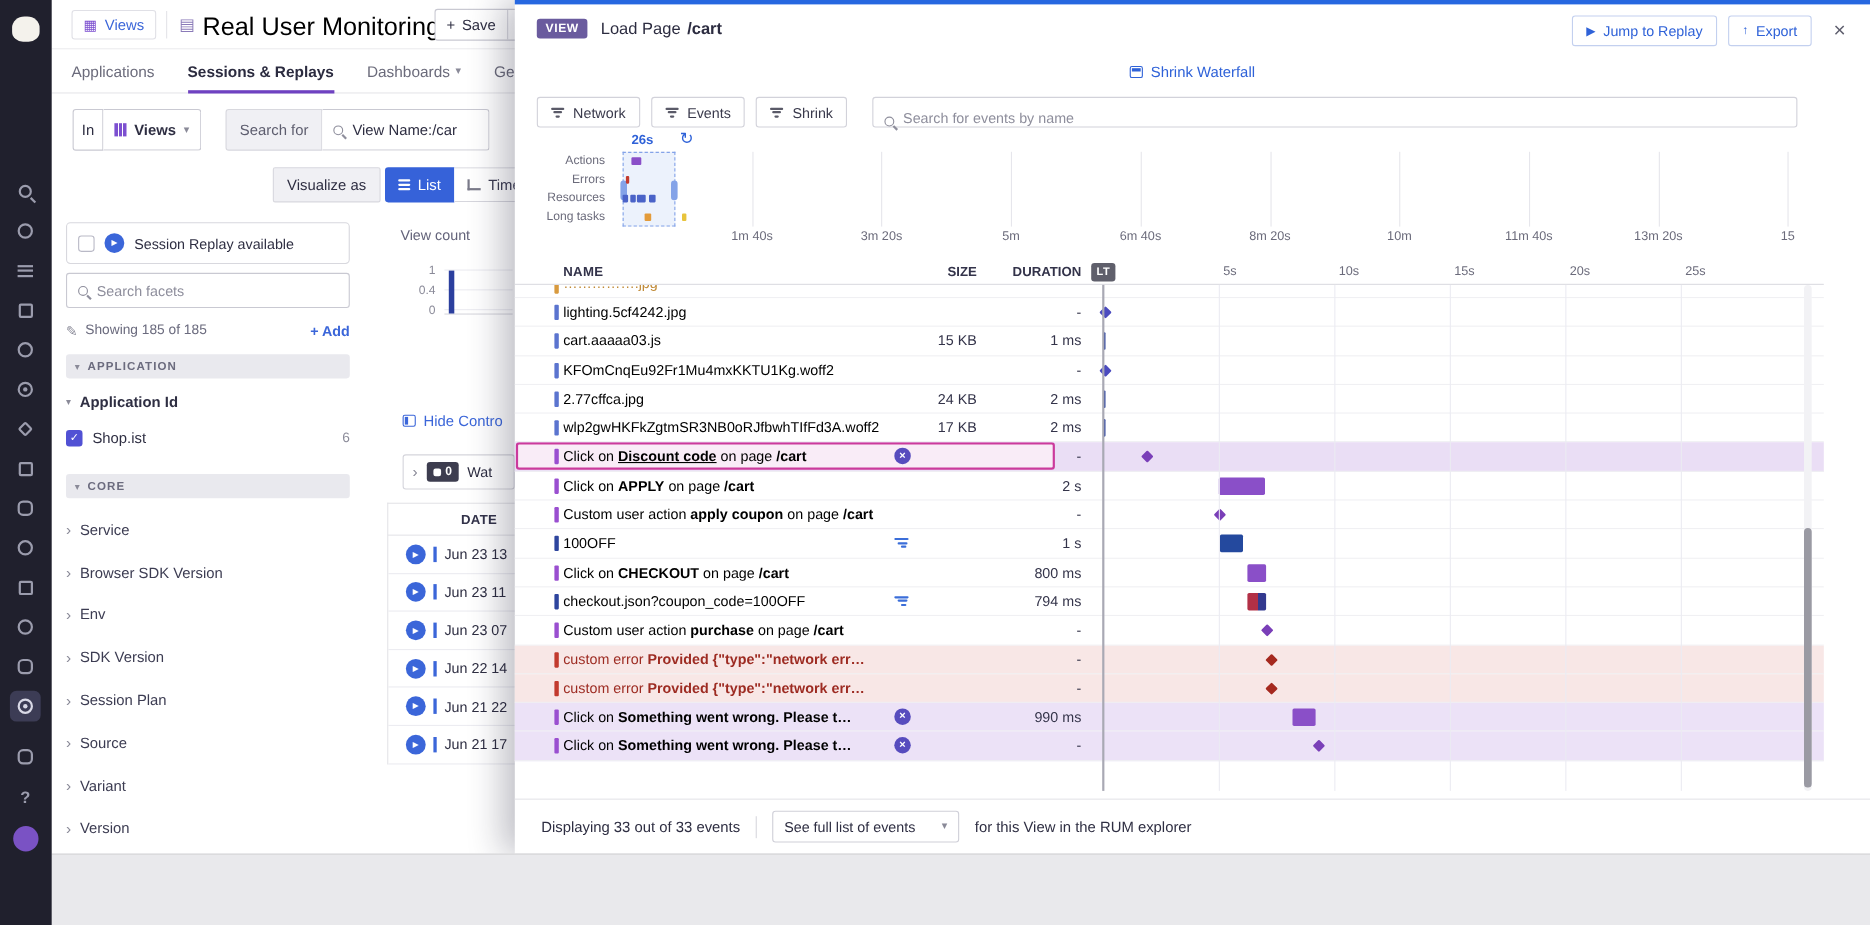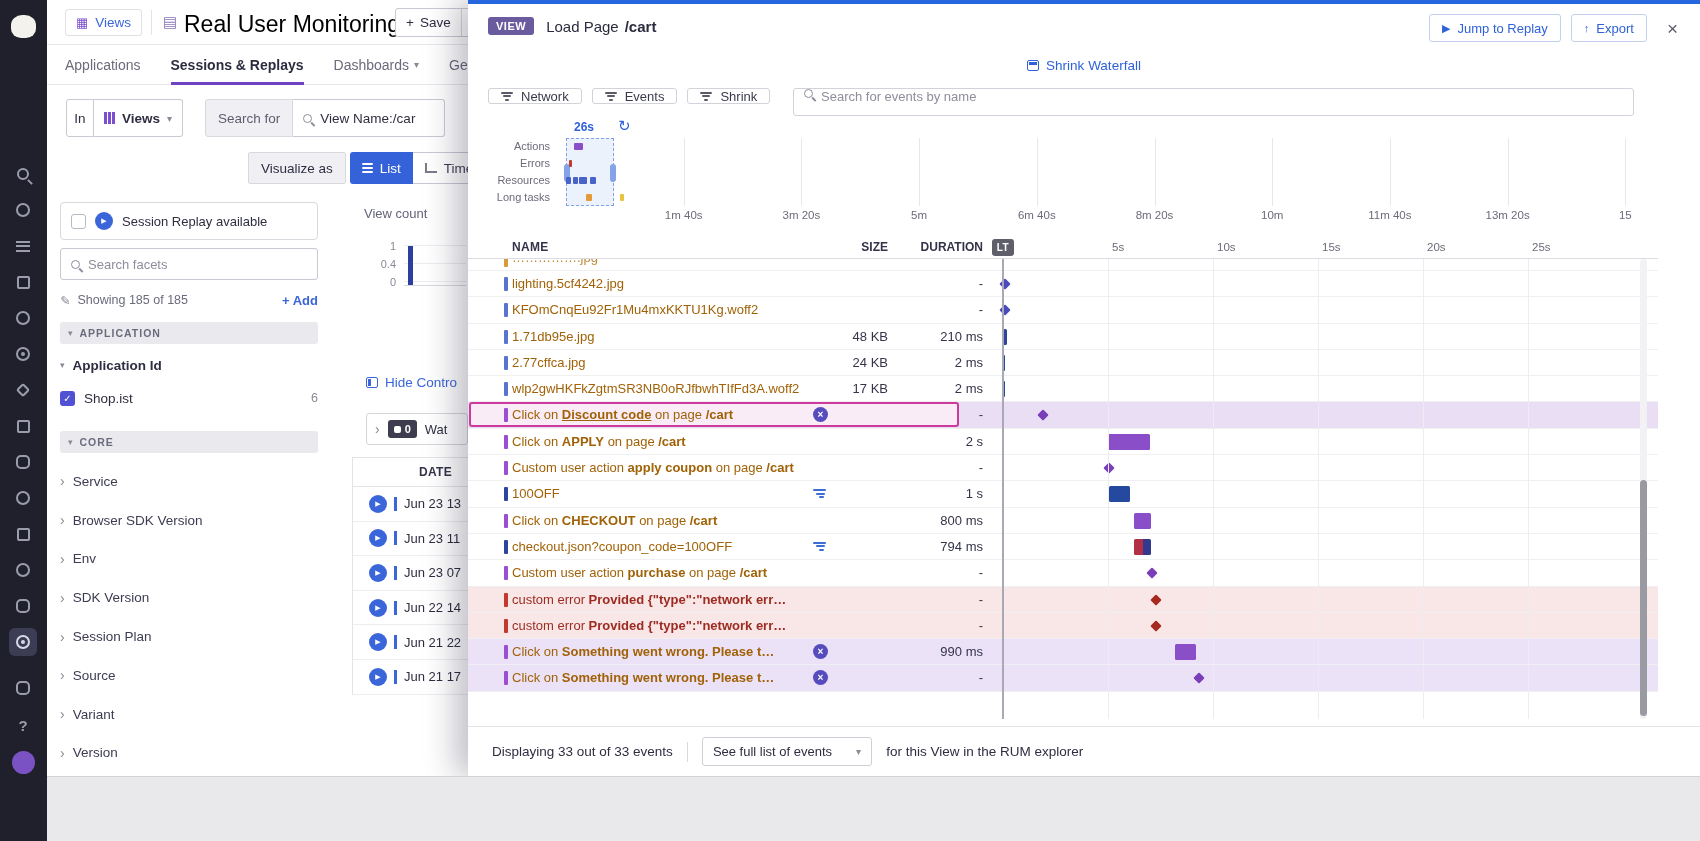--- a/index.html
+++ b/index.html
@@ -109,26 +109,26 @@
 .ptitle{font-size:15px;color:#2c2c40;display:flex;gap:6px}
 .ph-right{position:absolute;right:22px;top:14px;display:flex;gap:10px;align-items:center}
 .pbtn{height:28px;border:1px solid #c3d0ef;border-radius:3px;background:#fff;color:#2f62d8;font-size:13px;display:flex;align-items:center;gap:7px;padding:0 12px}
 .bic{font-size:11px}
 .pclose{margin-left:10px;color:#5f5f6e;font-size:19px;line-height:1}
 #shrink-row{position:absolute;left:0;right:0;top:58px;text-align:center}
 .shrink-link{display:inline-flex;align-items:center;gap:7px;color:#2f62d8;font-size:13.5px}
 .shrink-ic{width:12px;height:11px;border:1.5px solid #2f62d8;border-radius:2px;position:relative}
 .shrink-ic::after{content:"";position:absolute;left:1px;right:1px;top:1px;height:3px;background:#2f62d8}
 #filters{position:absolute;left:20px;top:88px;display:flex;gap:10px}
-.fbtn{height:16px;border:1px solid #d2d2da;border-radius:3px;background:#fff;display:flex;align-items:center;gap:8px;padding:0 12px;font-size:13px;color:#3a3a4c}
+.fbtn{height:28px;border:1px solid #d2d2da;border-radius:3px;background:#fff;display:flex;align-items:center;gap:8px;padding:0 12px;font-size:13px;color:#3a3a4c}
 .f-ic i{display:block;height:2px;background:#5a5a68;border-radius:1px;margin:1.5px 0}
 .f-ic i:nth-child(1){width:12px}
 .f-ic i:nth-child(2){width:8px;margin-left:2px}
 .f-ic i:nth-child(3){width:4px;margin-left:4px}
-#panel-search{position:absolute;left:325px;top:88px;width:841px;height:28px;border:1px solid #d2d2da;border-radius:3px;display:flex;align-items:flex-start;gap:8px;padding:0 10px;color:#8e8e9c}
+#panel-search{position:absolute;left:325px;top:88px;width:841px;height:28px;border:1px solid #d2d2da;border-radius:3px;display:flex;align-items:flex-end;gap:8px;padding:0 10px;color:#8e8e9c}
 #mm-time{position:absolute;left:106px;top:120px;color:#2f62d8;font-size:12px;font-weight:bold}
 #mm-refresh{position:absolute;left:150px;top:117px;color:#2f62d8;font-size:15px}
 #mm-labels{position:absolute;left:0;top:138px;width:92px}
 .mml{height:17px;line-height:17px;text-align:right;padding-right:10px;font-size:11px;color:#6b6b7b}
 #mm-plot{position:absolute;left:98px;top:138px;width:1060px;height:68px}
 .mmgl{position:absolute;top:0;bottom:0;width:1px;background:#e6e6ec}
 .mmark{position:absolute;height:7px;border-radius:1px}
 #mm-sel{position:absolute;left:0;top:0;width:48px;height:68px;border:1px dashed #84a3e8;background:rgba(72,126,226,.10)}
 #mm-sel::before,#mm-sel::after{content:"";position:absolute;top:25px;width:6px;height:18px;background:#84a3e8;border-radius:3px}
 #mm-sel::before{left:-3px}
@@ -143,21 +143,21 @@
 .hdur{position:absolute;left:430px;width:85px;top:4px;text-align:right;font-size:12px;font-weight:bold;color:#33334a}
 .lt{position:absolute;left:524px;top:3px;width:22px;height:17px;background:#5f5f6b;border-radius:3px;color:#fff;font-size:10px;font-weight:bold;text-align:center;line-height:17px;letter-spacing:.5px}
 .tick{position:absolute;top:5px;font-size:11.5px;color:#6b6b7b}
 #wf-body{position:absolute;left:0;top:259px;width:1190px;height:460px}
 #wf-rows{position:absolute;left:0;top:0;right:0}
 .trow{position:relative;height:26.3px;border-bottom:1px solid #f0f0f3;overflow:hidden}
 .trow.partial{height:12px}
 .trow.partial .rname{top:-9px}
 .trow.partial .stripe{top:-4px;height:12px}
 .stripe{position:absolute;left:36px;top:6px;width:4px;height:14px;border-radius:1px}
-.rname{position:absolute;left:44px;top:5px;width:296px;white-space:nowrap;overflow:hidden;text-overflow:ellipsis;font-size:13px;color:#a16207}
+.rname{position:absolute;left:44px;top:5px;width:296px;white-space:nowrap;overflow:hidden;text-overflow:ellipsis;font-size:13px;color:#000000}
 .rname.errtext{width:332px;color:#9d2b22}
 .erric{position:absolute;left:345px;top:5px;width:15px;height:15px;border-radius:50%;background:#574cbe;color:#fff;font-size:10px;line-height:15px;text-align:center;font-weight:bold}
 .listic{position:absolute;left:345px;top:8px;width:16px;height:11px}
 .listic i{display:block;height:2px;background:#3b6ed9;border-radius:1px;margin-bottom:1.5px}
 .listic i:nth-child(1){width:13px}
 .listic i:nth-child(2){width:9px;margin-left:3px}
 .listic i:nth-child(3){width:5px;margin-left:6px}
 .rsize{position:absolute;left:352px;width:68px;top:5px;text-align:right;font-size:13px;color:#34344a}
 .rdur{position:absolute;left:430px;width:85px;top:5px;text-align:right;font-size:13px;color:#34344a}
 .hl{position:absolute;left:1px;top:0;width:490px;height:25px;border:2px solid #cb3a9c;border-radius:3px;background:#f9ecf7}
@@ -541,31 +541,31 @@
         </div>
         <div class="trow">
           <span class="stripe" style="background: rgb(91, 116, 207);"></span>
           <div class="rname"><span>lighting.5cf4242.jpg</span></div>
           <div class="rsize"></div>
           <div class="rdur">-</div>
           <div class="dia" style="left: 533.1px; background: rgb(75, 75, 191);"></div>
         </div>
         <div class="trow">
           <span class="stripe" style="background: rgb(91, 116, 207);"></span>
+          <div class="rname"><span>cart.aaaaa03.js</span></div>
+          <div class="rsize">15 KB</div>
+          <div class="rdur">1 ms</div>
+          <div class="wbar" style="left: 535px; width: 2px; background: rgb(46, 69, 158);"></div>
+        </div>
+        <div class="trow">
+          <span class="stripe" style="background: rgb(91, 116, 207);"></span>
           <div class="rname"><span>KFOmCnqEu92Fr1Mu4mxKKTU1Kg.woff2</span></div>
           <div class="rsize"></div>
           <div class="rdur">-</div>
           <div class="dia" style="left: 533.1px; background: rgb(75, 75, 191);"></div>
-        </div>
-        <div class="trow">
-          <span class="stripe" style="background: rgb(91, 116, 207);"></span>
-          <div class="rname"><span>1.71db95e.jpg</span></div>
-          <div class="rsize">48 KB</div>
-          <div class="rdur">210 ms</div>
-          <div class="wbar" style="left: 535px; width: 4.41px; background: rgb(46, 69, 158);"></div>
         </div>
         <div class="trow">
           <span class="stripe" style="background: rgb(91, 116, 207);"></span>
           <div class="rname"><span>2.77cffca.jpg</span></div>
           <div class="rsize">24 KB</div>
           <div class="rdur">2 ms</div>
           <div class="wbar" style="left: 535px; width: 2px; background: rgb(46, 69, 158);"></div>
         </div>
         <div class="trow">
           <span class="stripe" style="background: rgb(91, 116, 207);"></span>

